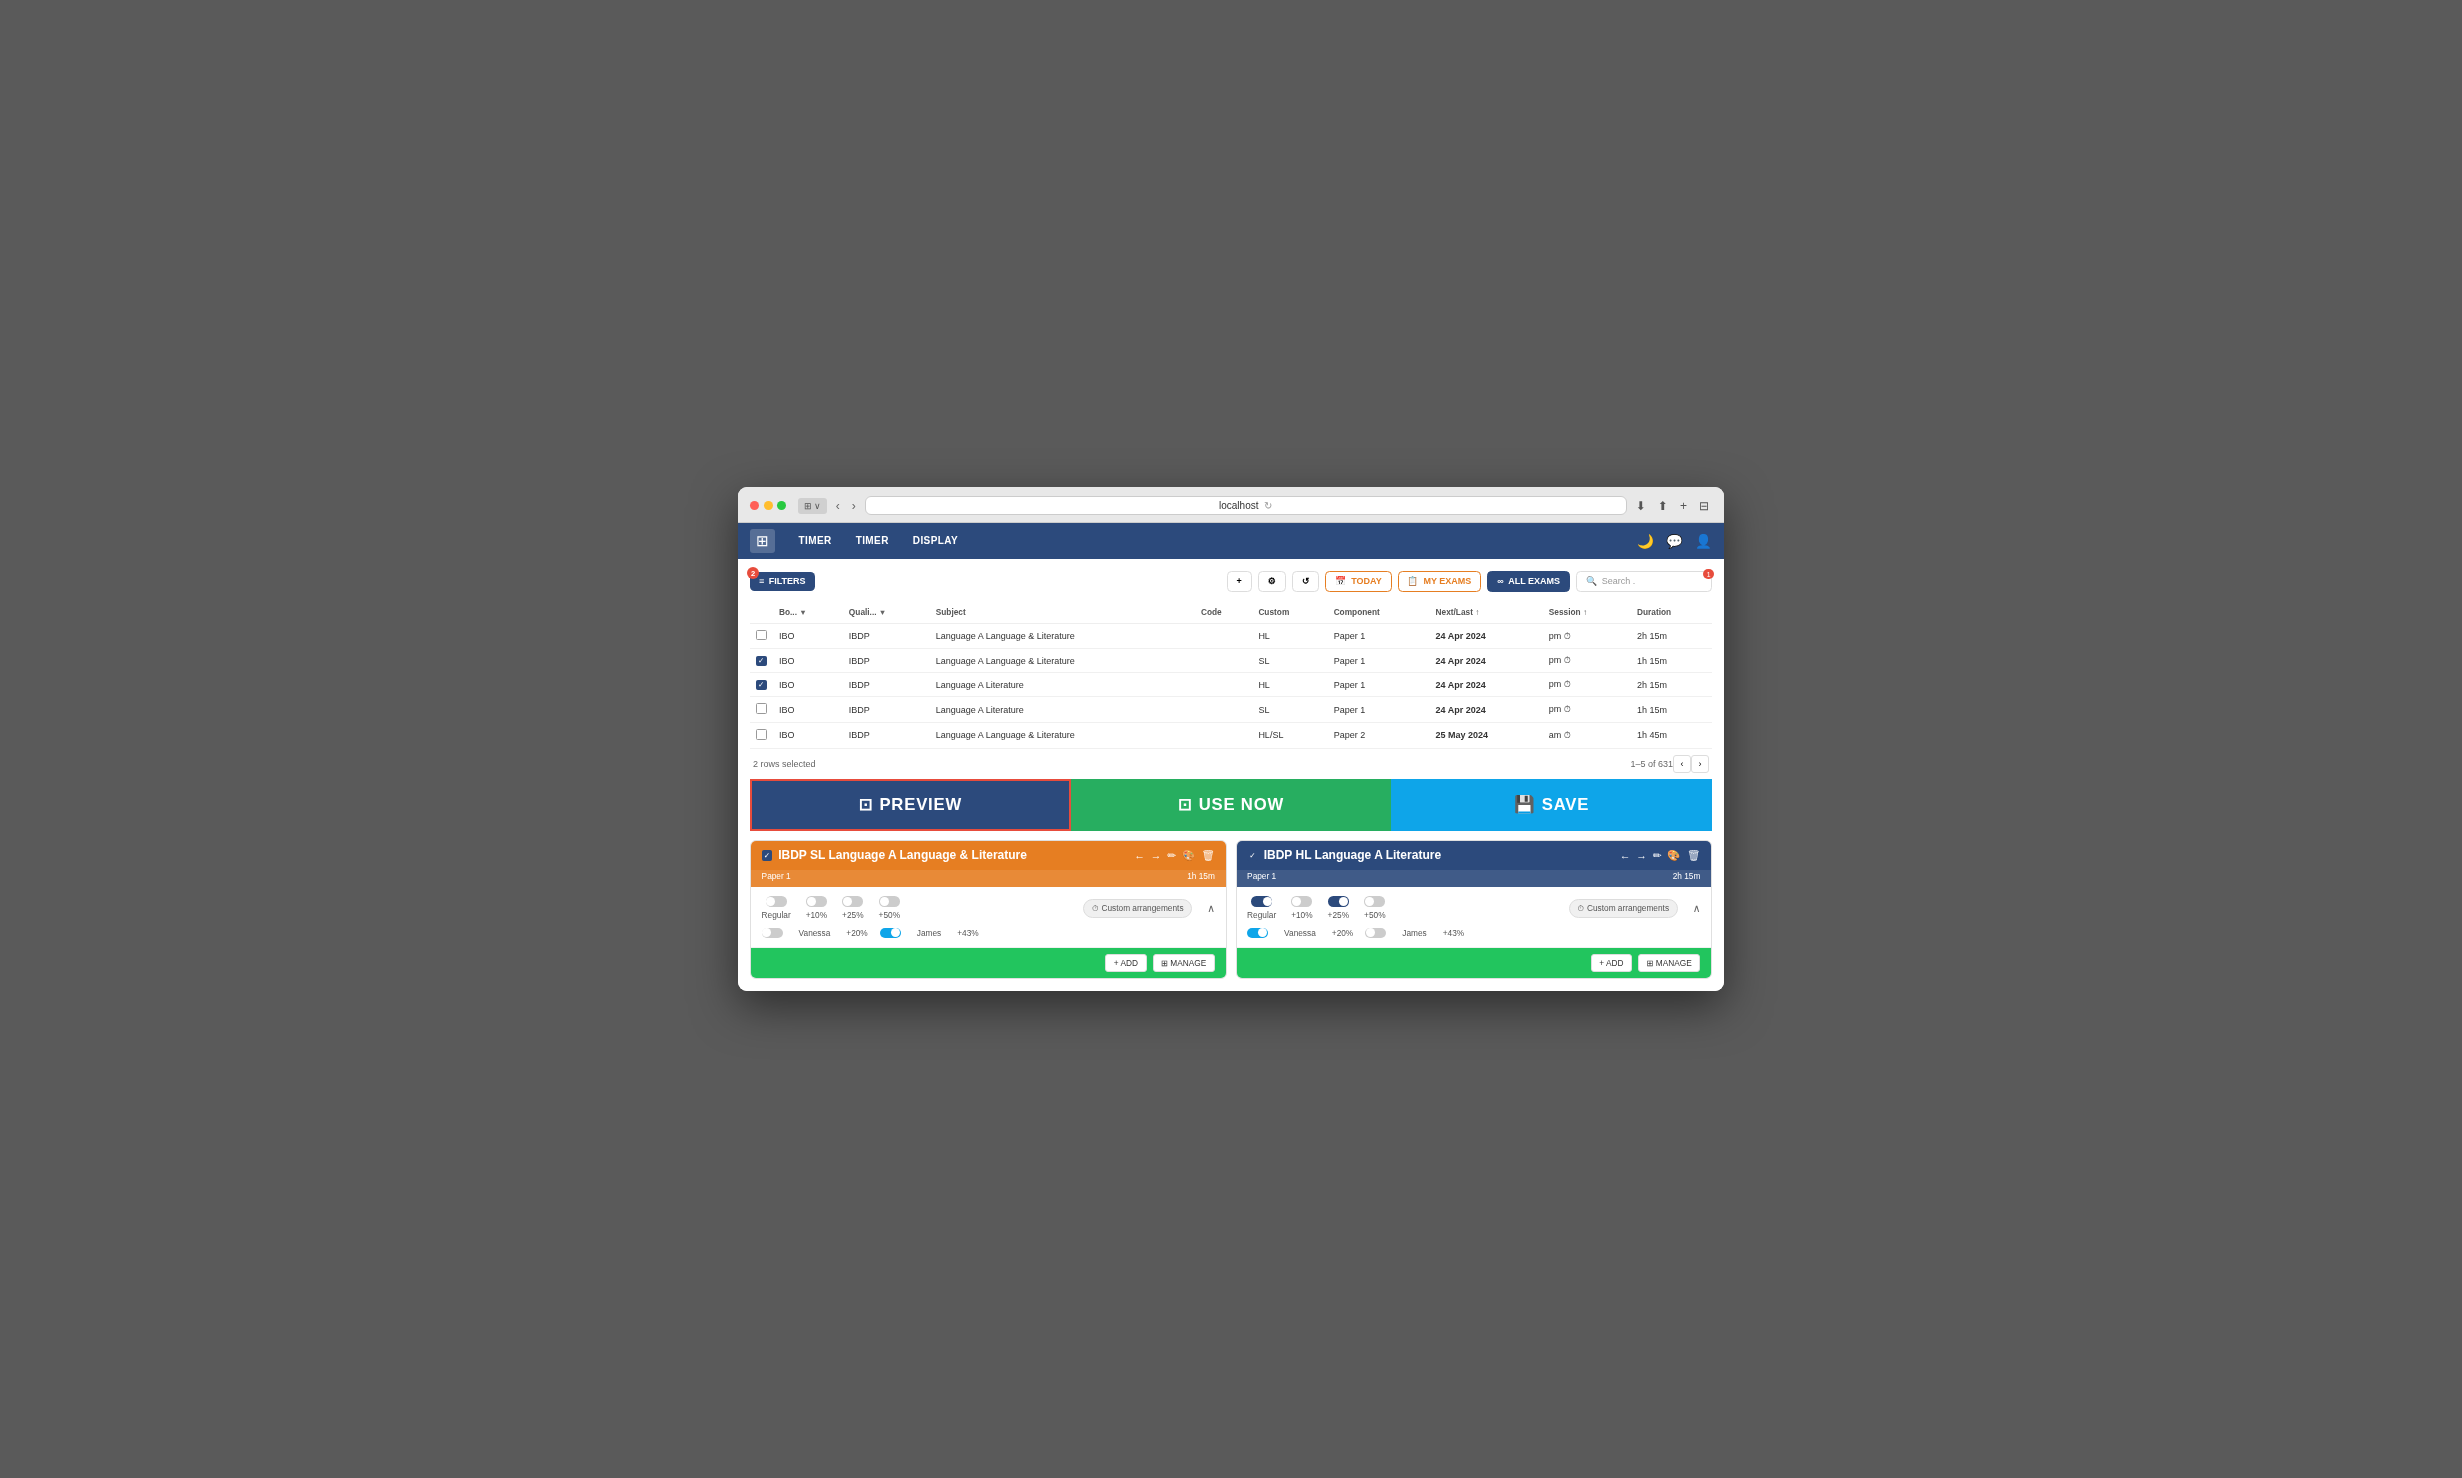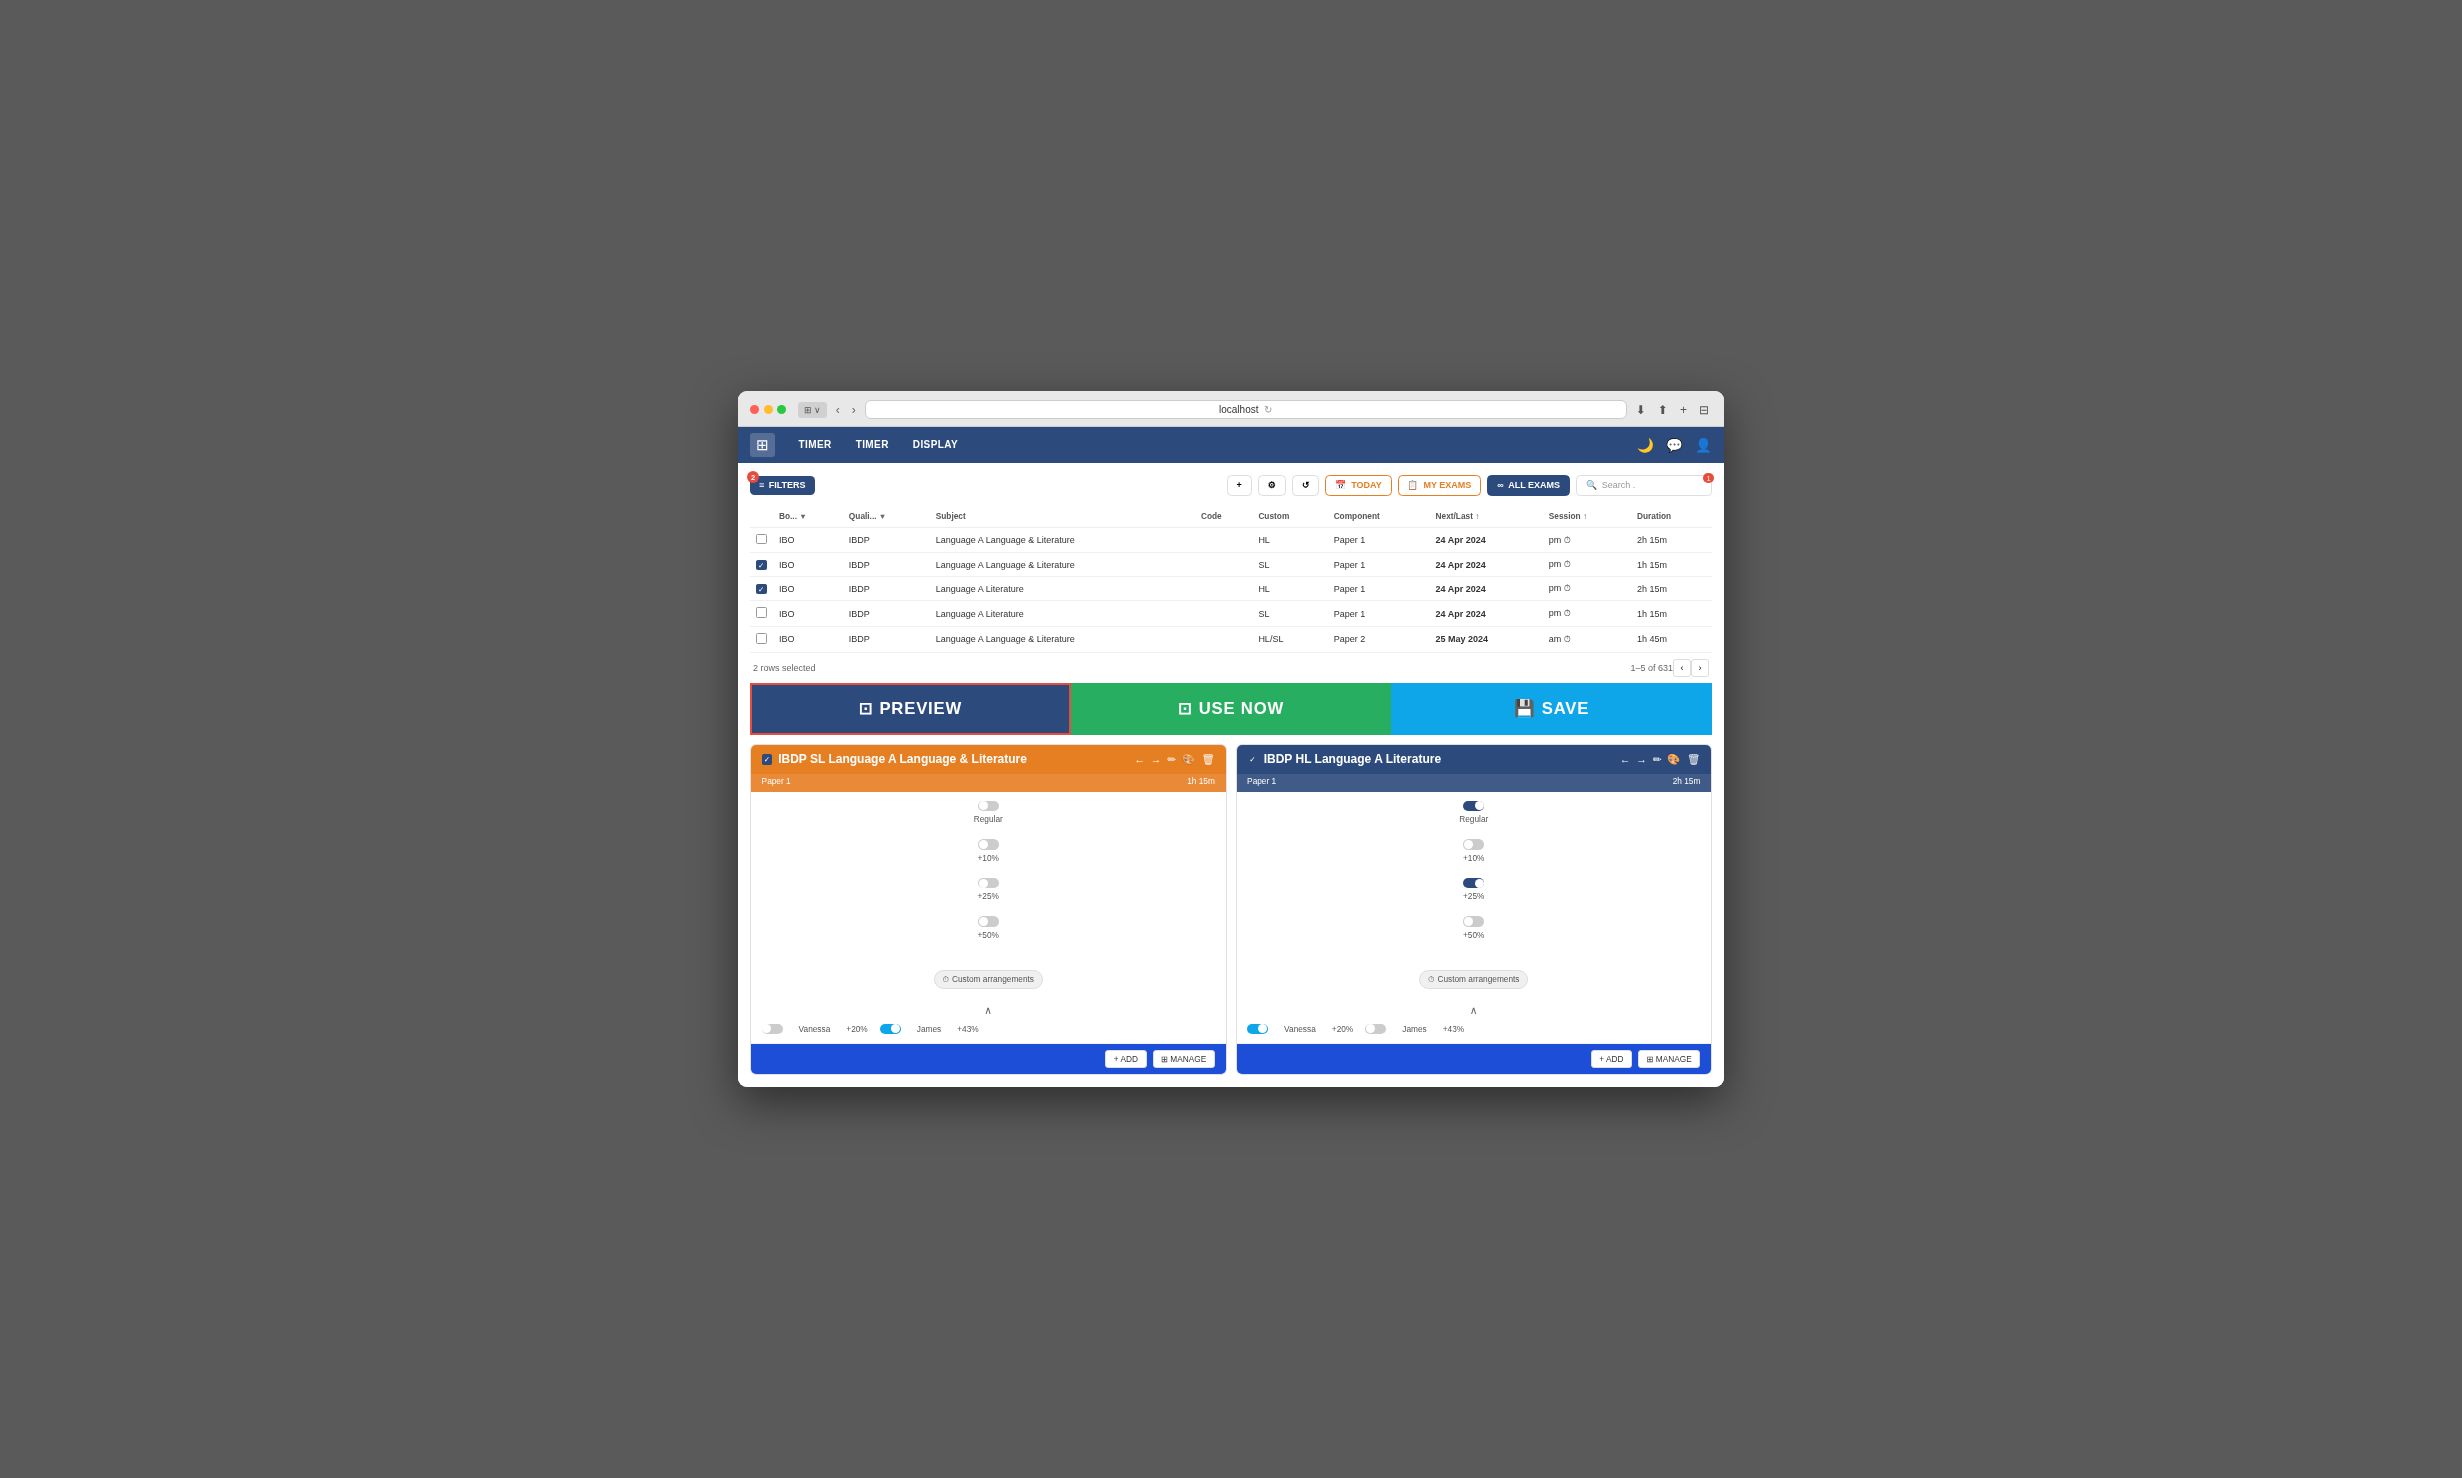--- a/index.html
+++ b/index.html
@@ -347,21 +347,20 @@
       justify-content: space-between;
     }
     .card-subheader.orange { background: #e67e22; color: white; }
     .card-subheader.navy { background: #2c4a7c; color: white; }
     .card-body { padding: 9px 10.6px; background: white; }
     .toggles-row {
       display: flex;
       gap: 15px;
       align-items: center;
       margin-bottom: 7.6px;
-      flex-direction: column;
     }
     .toggle-item {
       display: flex;
       flex-direction: column;
       align-items: center;
       gap: 3px;
       font-size: 8.3px;
       color: #555;
     }
     .toggle {
@@ -412,21 +411,21 @@
       cursor: pointer;
       font-size: 10.6px;
       color: #666;
     }
     .card-footer {
       padding: 6px 10.6px;
       display: flex;
       justify-content: flex-end;
       gap: 6px;
       border-top: 0.8px solid #f0f0f0;
-      background: #1d4ed8;
+      background: #22c55e;
     }
     .card-footer-btn {
       border: 0.8px solid #ddd;
       background: white;
       border-radius: 3px;
       padding: 3px 7.6px;
       font-size: 8.3px;
       cursor: pointer;
       display: flex;
       align-items: center;

